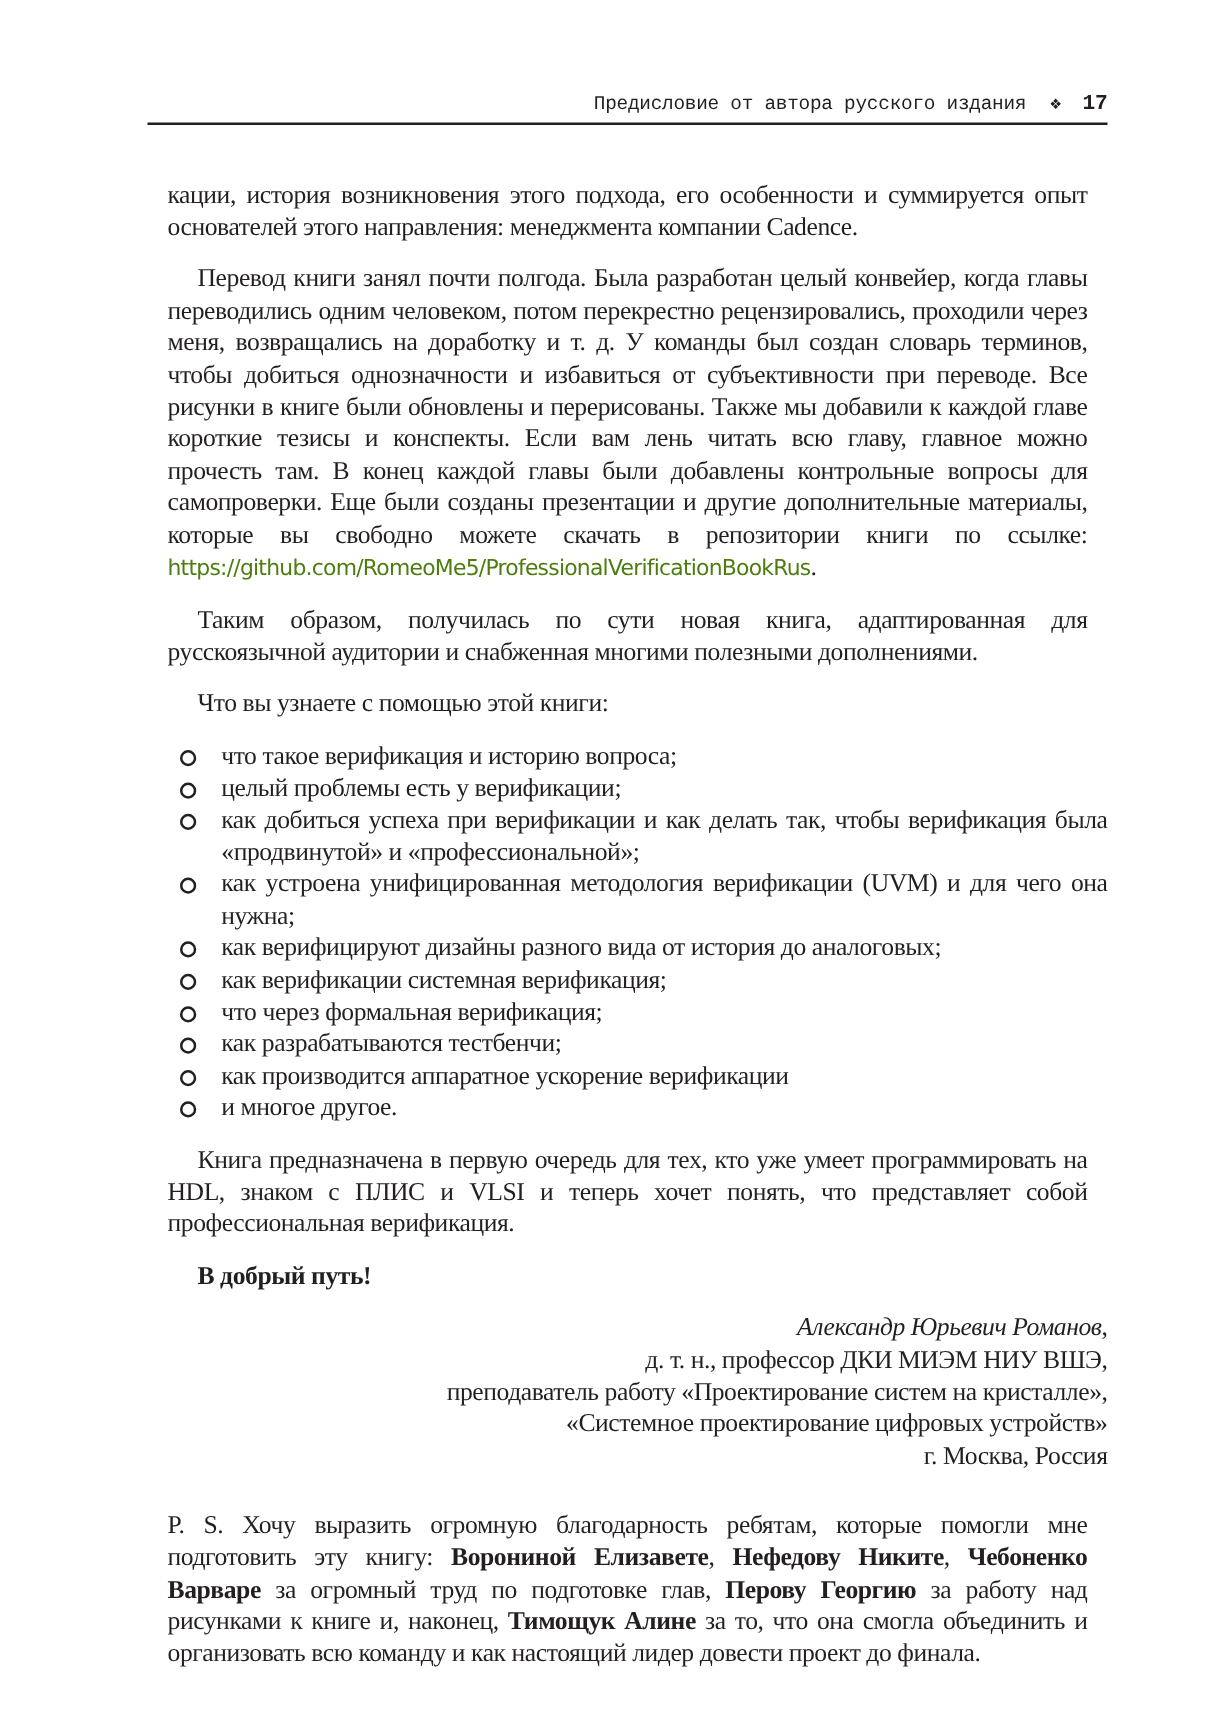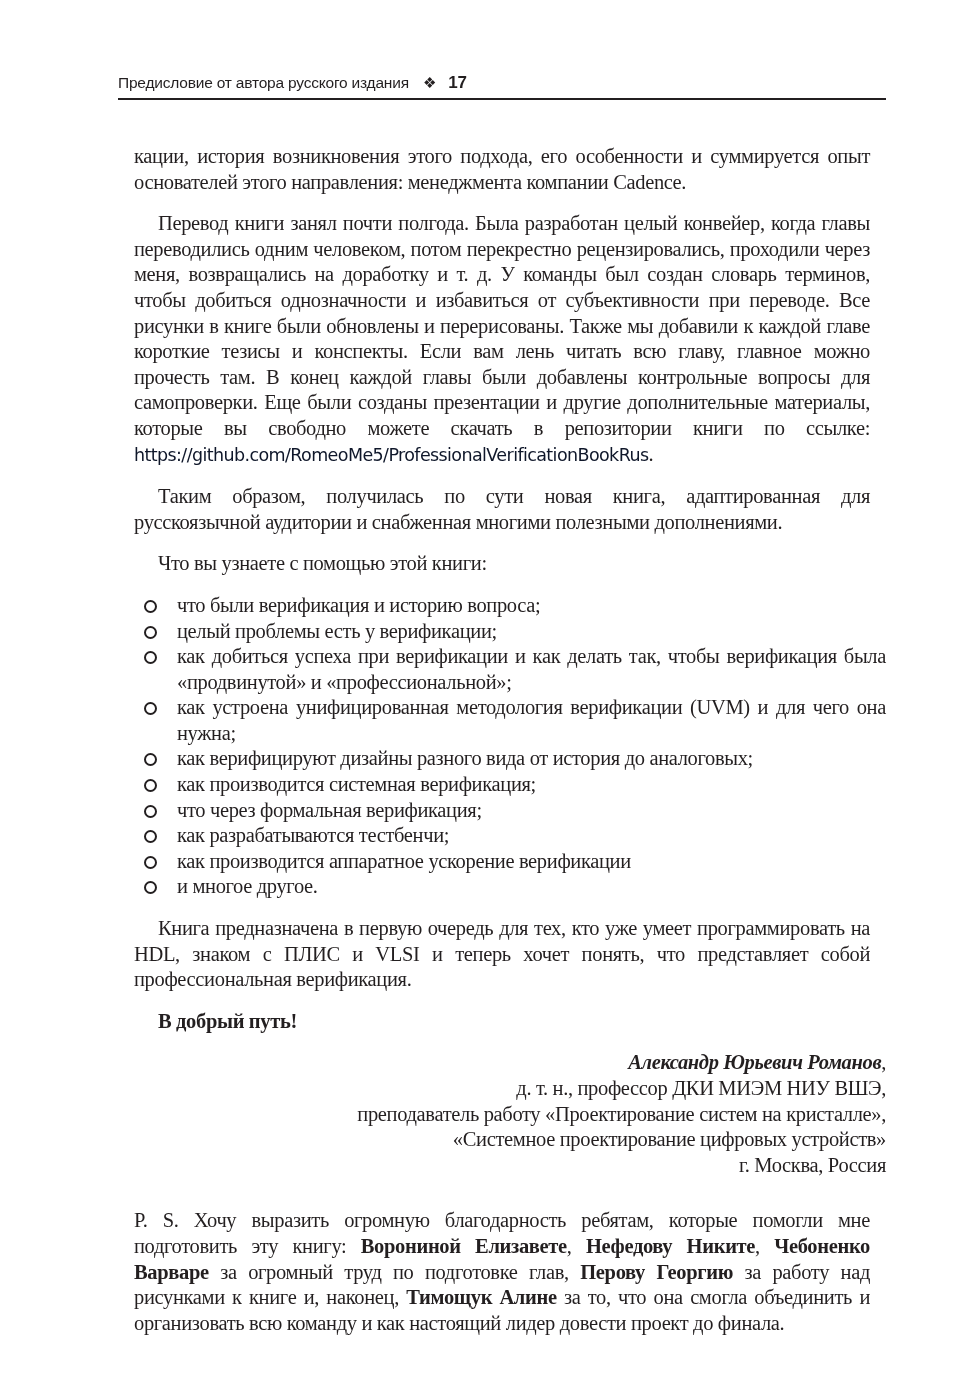--- a/index.html
+++ b/index.html
@@ -1,67 +1,67 @@
 <!DOCTYPE html>
 <html><head>
 <meta charset="utf-8">
 <style>
   html, body { margin: 0; padding: 0; background: #ffffff; }
   body { width: 974px; height: 1388px; position: relative; overflow: hidden; color: #231f20; }
   .page { position: absolute; left: 118px; top: 0; width: 768px; }
   .running-head {
     position: absolute; left: 0; top: 70px; width: 768px; height: 28px;
     border-bottom: 2px solid #231f20;
-    font-family: Liberation Sans, sans-serif; font-size: 15.5px;
-    line-height: 26px; letter-spacing: -0.2px;
+    font-family: Liberation Mono, monospace; font-size: 15.5px;
+    text-align: right; line-height: 26px; letter-spacing: -0.2px;
   }
   .running-head .diamond { margin: 0 8px 0 10px; font-size: 15px; }
   .running-head .pagenum { font-weight: bold; font-size: 17px; }
   .body {
     position: absolute; left: 0; top: 128px; width: 768px;
     font-family: "Liberation Serif", serif; font-size: 20.5px; line-height: 25.6px;
     letter-spacing: -0.35px;
   }
   p { margin: 16px; text-align: justify; }
   .indent { text-indent: 24px; }
-  .link { color: #0f172a; font-family: "DejaVu Sans", sans-serif; font-size: 17.5px; letter-spacing: -0.6px; }
+  .link { color: #4d7c0f; font-family: "DejaVu Sans", sans-serif; font-size: 17.5px; letter-spacing: -0.6px; }
   ul { list-style: none; margin: 0; padding: 0; }
   li { position: relative; padding-left: 59px; text-align: justify; }
   li .bullet {
     position: absolute; left: 26px; top: 7px; width: 9px; height: 9px;
     border: 2.5px solid #231f20; border-radius: 50%;
   }
   .bold { font-weight: bold; }
   .signature { text-align: right; }
-  .sig-name { font-weight: bold; font-style: italic; }
+  .sig-name { font-weight: normal; font-style: italic; }
   .ps { margin-top: 30px; }
 </style>
 </head>
 <body>
 
 <div class="page">
   <div class="running-head">
     <span>Предисловие от автора русского издания</span>
     <span class="diamond">❖</span>
     <span class="pagenum">17</span>
   </div>
 
   <div class="body">
     <p>кации, история возникновения этого подхода, его особенности и суммируется опыт основателей этого направления: менеджмента компании Cadence.</p>
     <p class="indent"><span>Перевод книги занял почти полгода. Была разработан целый конвейер, когда главы переводились одним человеком, потом перекрестно рецензировались, проходили через меня, возвращались на доработку и т. д. У команды был создан словарь терминов, чтобы добиться однозначности и избавиться от субъективности при переводе. Все рисунки в книге были обновлены и перерисованы. Также мы добавили к каждой главе короткие тезисы и конспекты. Если вам лень читать всю главу, главное можно прочесть там. В конец каждой главы были добавлены контрольные вопросы для самопроверки. Еще были созданы презентации и другие дополнительные материалы, которые вы свободно можете скачать в репозитории книги по ссылке: </span><span class="link">https://github.com/RomeoMe5/ProfessionalVerificationBookRus</span><span>.</span></p>
     <p class="indent">Таким образом, получилась по сути новая книга, адаптированная для русскоязычной аудитории и снабженная многими полезными дополнениями.</p>
     <p class="indent">Что вы узнаете с помощью этой книги:</p>
 
     <ul>
-      <li><span class="bullet"></span><span>что были верификация и историю вопроса;</span></li>
+      <li><span class="bullet"></span><span>что такое верификация и историю вопроса;</span></li>
       <li><span class="bullet"></span><span>целый проблемы есть у верификации;</span></li>
       <li><span class="bullet"></span><span>как добиться успеха при верификации и как делать так, чтобы верификация была «продвинутой» и «профессиональной»;</span></li>
       <li><span class="bullet"></span><span>как устроена унифицированная методология верификации (UVM) и для чего она нужна;</span></li>
       <li><span class="bullet"></span><span>как верифицируют дизайны разного вида от история до аналоговых;</span></li>
-      <li><span class="bullet"></span><span>как производится системная верификация;</span></li>
+      <li><span class="bullet"></span><span>как верификации системная верификация;</span></li>
       <li><span class="bullet"></span><span>что через формальная верификация;</span></li>
       <li><span class="bullet"></span><span>как разрабатываются тестбенчи;</span></li>
       <li><span class="bullet"></span><span>как производится аппаратное ускорение верификации</span></li>
       <li><span class="bullet"></span><span>и многое другое.</span></li>
     </ul>
 
     <p class="indent">Книга предназначена в первую очередь для тех, кто уже умеет программировать на HDL, знаком с ПЛИС и VLSI и теперь хочет понять, что представляет собой профессиональная верификация.</p>
     <p class="indent bold">В добрый путь!</p>
 
     <div class="signature">

